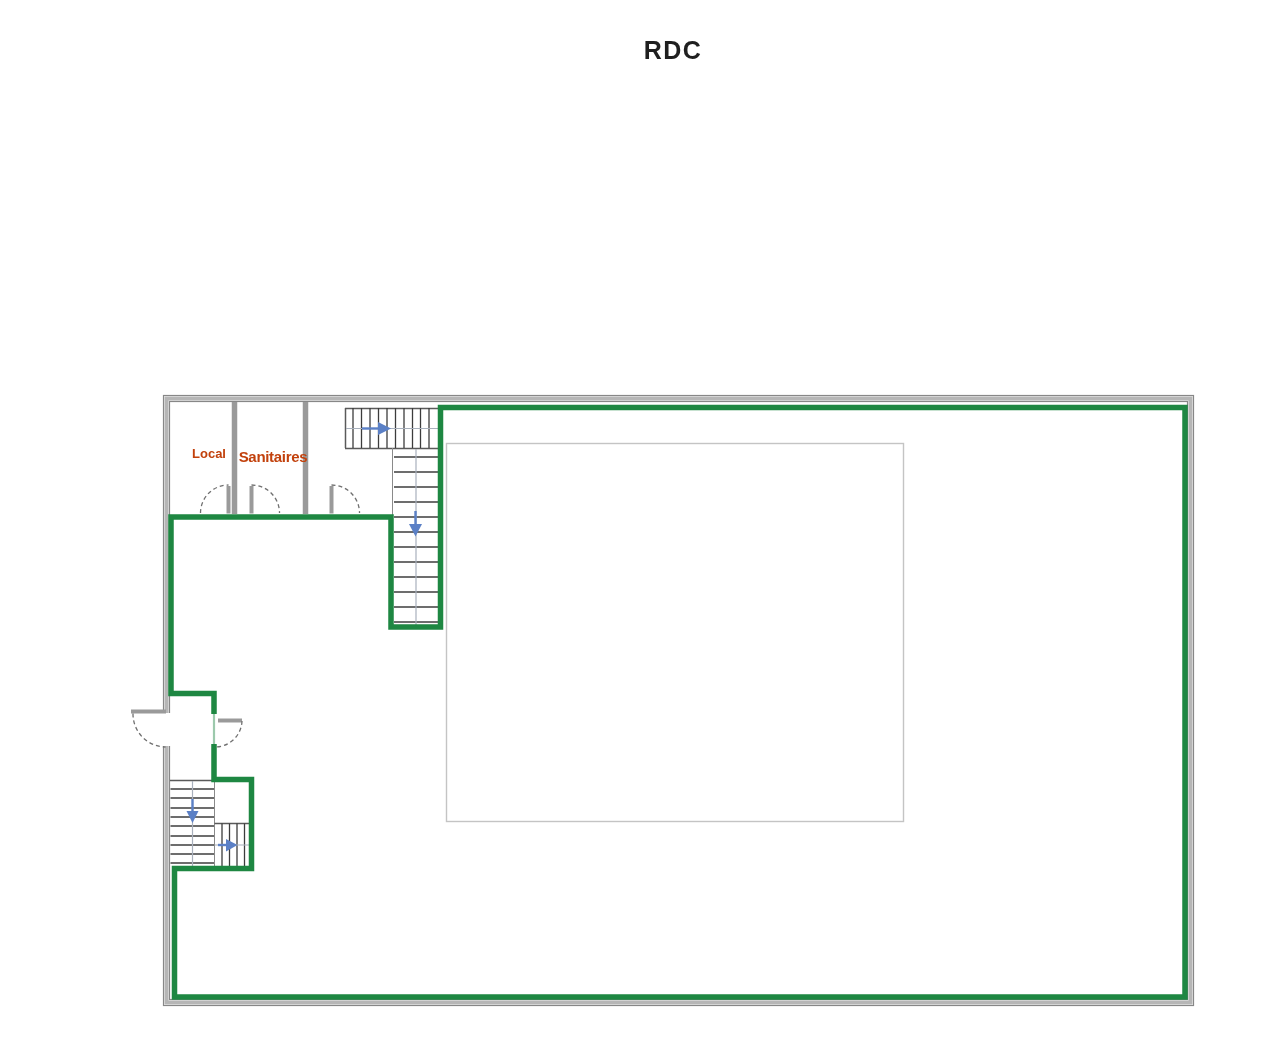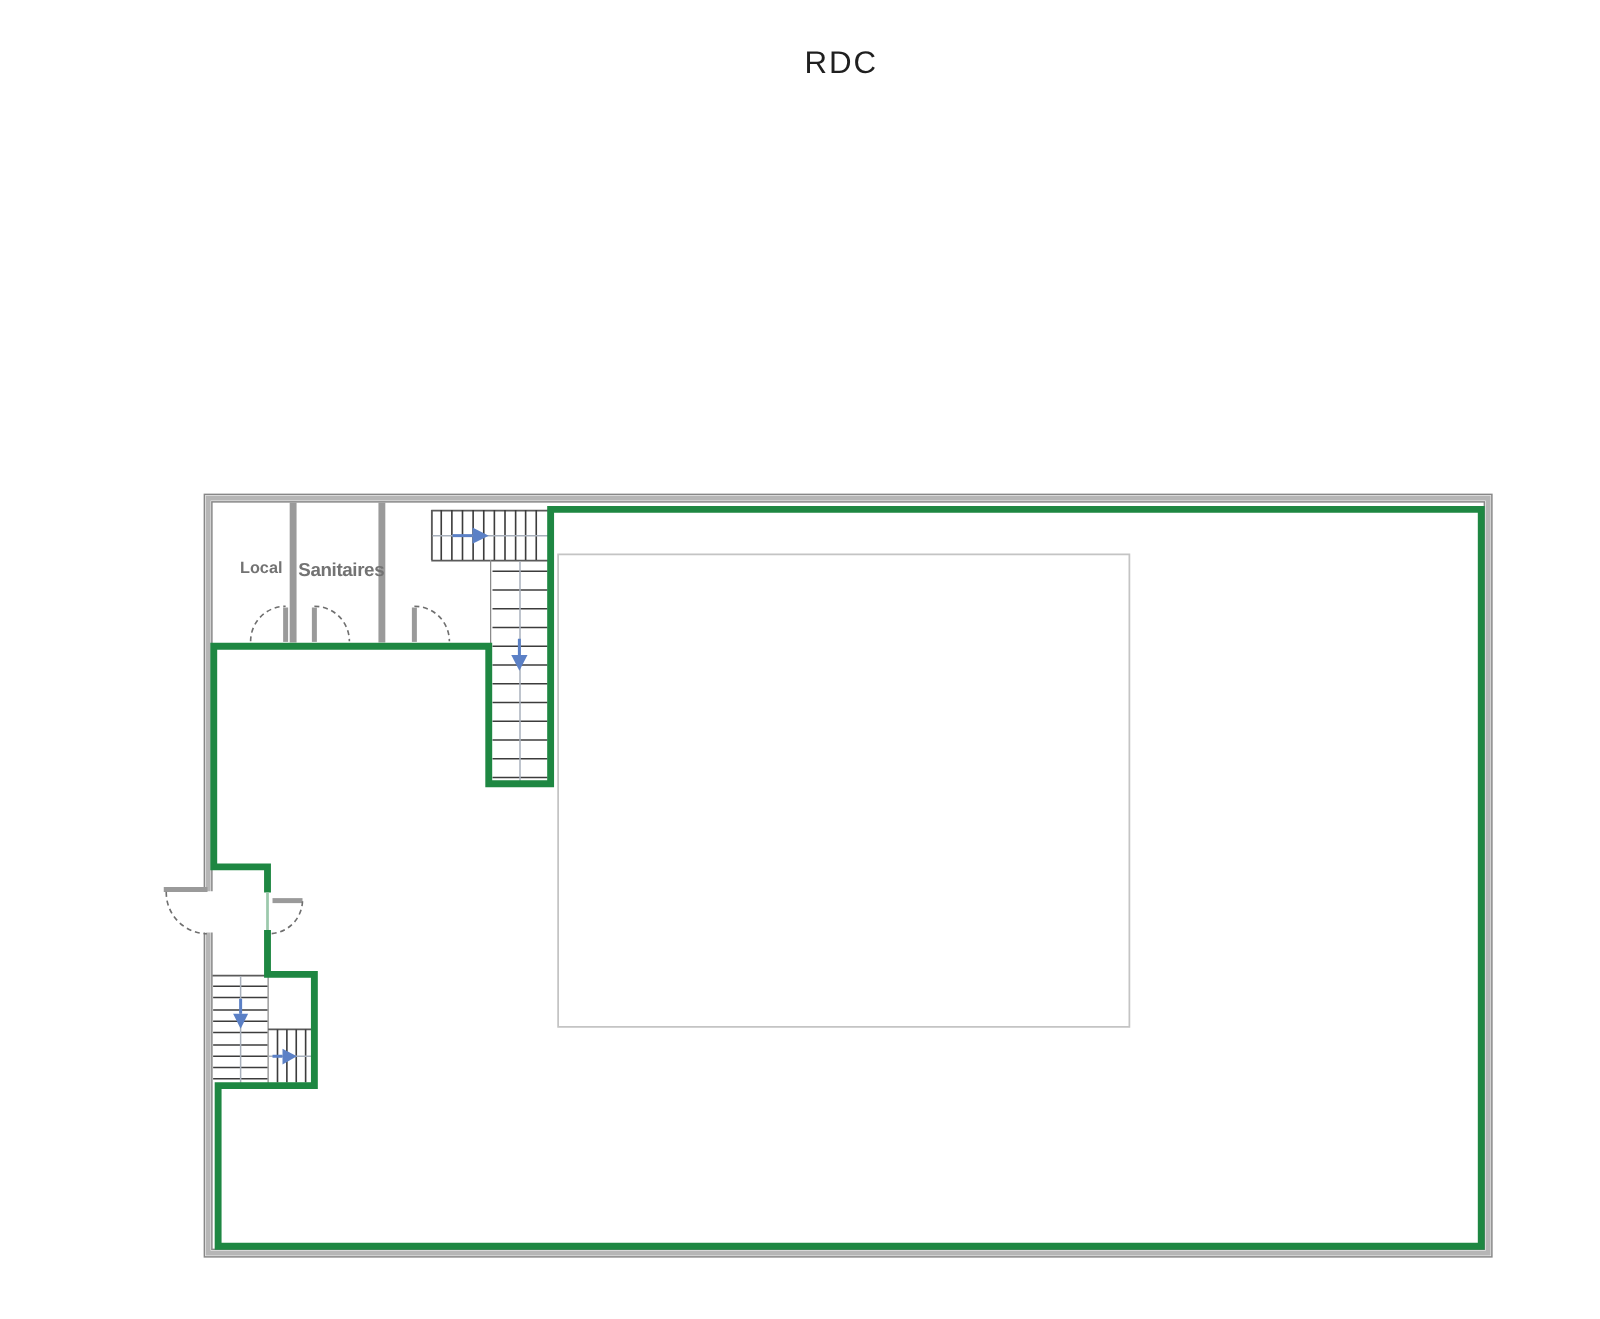--- a/index.html
+++ b/index.html
@@ -16,24 +16,24 @@
     --inner-rect-border:#c4c4c4;
     --text:#1f1f1f;
   }
   html,body{margin:0;padding:0;}
   body{
     width:1280px;height:1055px;background:#ffffff;position:relative;
     font-family:"Liberation Sans", sans-serif;overflow:hidden;
   }
   .page-title{
     position:absolute;left:573px;top:36px;width:200px;text-align:center;
-    font-size:25px;font-weight:normal;letter-spacing:1.5px;color:var(--text);
+    font-size:25px;font-weight:bold;letter-spacing:1.5px;color:var(--text);
   }
   .room-label{
-    position:absolute;text-align:center;font-weight:bold;color:#737373;
+    position:absolute;text-align:center;font-weight:bold;color:#c2410c;
     white-space:nowrap;
   }
   .room-label.local{left:186px;top:446px;width:46px;font-size:13px;}
   .room-label.sanitaires{left:234px;top:448px;width:78px;font-size:15px;letter-spacing:-0.3px;}
   svg.plan{position:absolute;left:0;top:0;}
   .wall-band{stroke:var(--wall-band);fill:none;stroke-width:4;}
   .wall-edge{stroke:var(--wall-edge);fill:none;stroke-width:1.2;}
   .iwall{stroke:var(--interior-wall);stroke-width:5.5;}
   .leaf{stroke:var(--interior-wall);stroke-width:4;}
   .tread{stroke:var(--stair-tread);stroke-width:1.3;}

